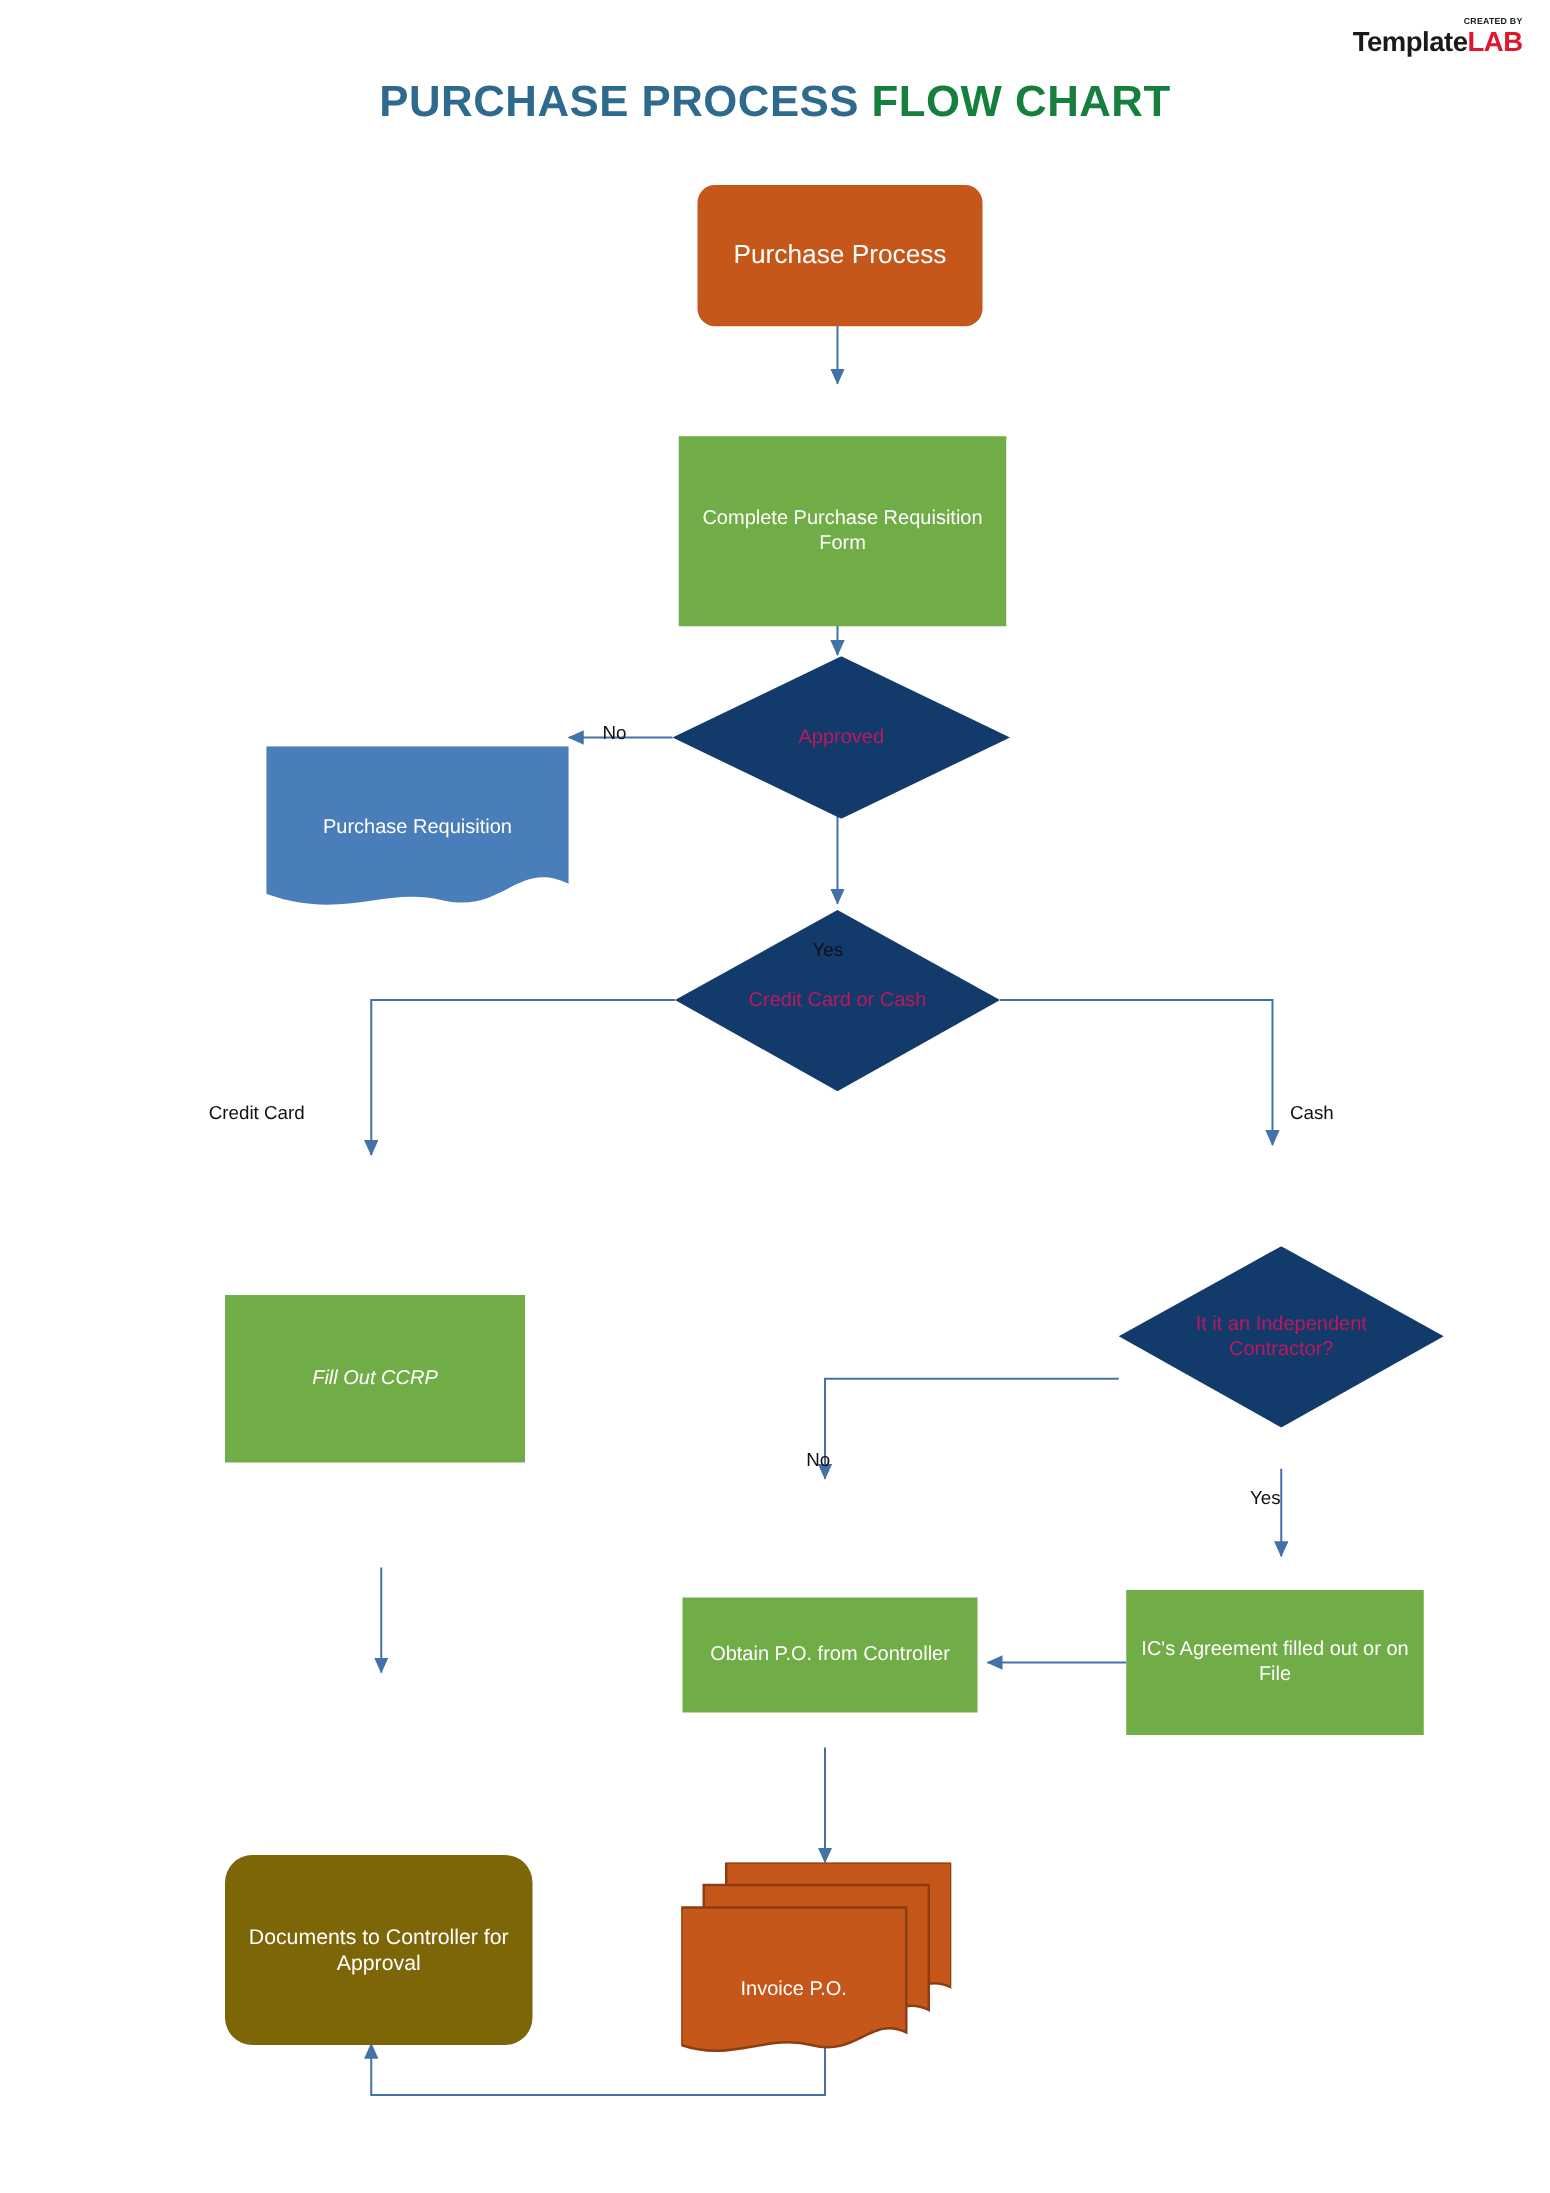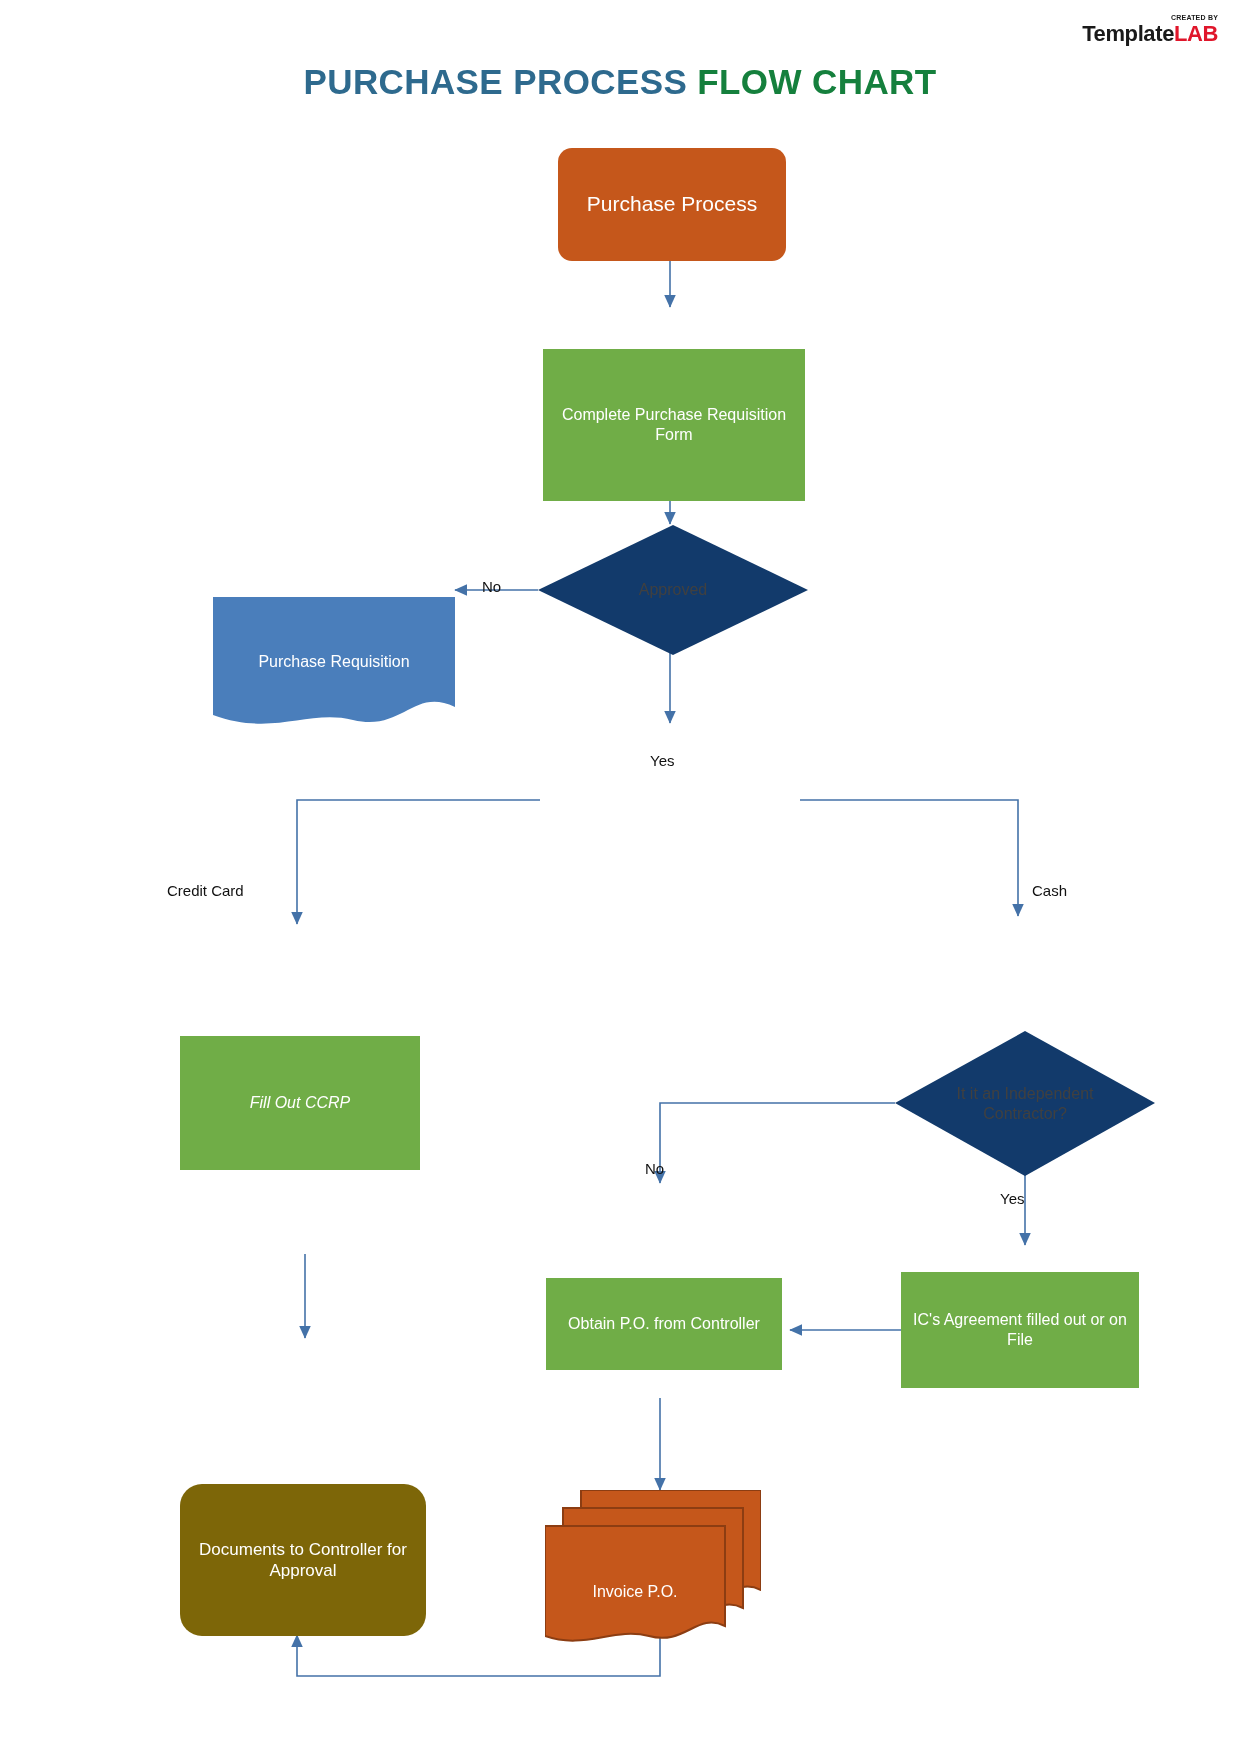--- a/index.html
+++ b/index.html
@@ -108,21 +108,21 @@
   }
   .decision-label {
     position: absolute;
     left: 0; top: 0;
     width: 100%;
     height: 100%;
     display: flex;
     align-items: center;
     justify-content: center;
     text-align: center;
-    color: #404040;
+    color: #be185d;
     font-size: 16px;
     line-height: 1.25;
   }
 
   
   .doc-wrap { position: absolute; }
   .doc-svg { position: absolute; left:0; top:0; width:100%; height:100%; }
   .doc-label {
     position: absolute;
     left: 0;
@@ -207,26 +207,32 @@
     <div class="decision-label">Approved</div>
   </div>
 
   <div class="doc-wrap" style="left:213px; top:597px; width:242px; height:133px;">
     <svg class="doc-svg" viewBox="0 0 242 133" preserveAspectRatio="none">
       <path d="M0,0 L242,0 L242,110 C200,90 190,135 140,123 C95,112 60,140 0,118 Z" fill="#4a7ebb"></path>
     </svg>
     <div class="doc-label" style="top:55px;">Purchase Requisition</div>
   </div>
 
+  <div class="decision-wrap" style="left:540px; top:800px; width:260px; height:145px; transform:translate(0,-72px);">
+    <svg class="decision-shape" viewBox="0 0 260 145" preserveAspectRatio="none">
+      <polygon points="130,0 260,72 130,145 0,72" fill="#123a6b"></polygon>
+    </svg>
+    <div class="decision-label">Credit Card or Cash</div>
+  </div>
 
   <div class="node process" style="left:180px; top:1036px; width:240px; height:134px; top:1036px;font-style:italic;">
     <span>Fill Out CCRP</span>
   </div>
 
-  <div class="decision-wrap" style="left:895px; top:1103px; width:260px; height:145px; transform:translate(0,-72px);">
+  <div class="decision-wrap" style="left:895px; top:1069px; width:260px; height:145px; transform:translate(0,-72px);">
     <svg class="decision-shape" viewBox="0 0 260 145" preserveAspectRatio="none">
       <polygon points="130,0 260,72 130,145 0,72" fill="#123a6b"></polygon>
     </svg>
     <div class="decision-label" style="padding:0 46px; box-sizing:border-box;">It it an Independent Contractor?</div>
   </div>
 
 
   <div class="node process" style="left:546px; top:1278px; width:236px; height:92px;">
     <span>Obtain P.O. from Controller</span>
   </div>

